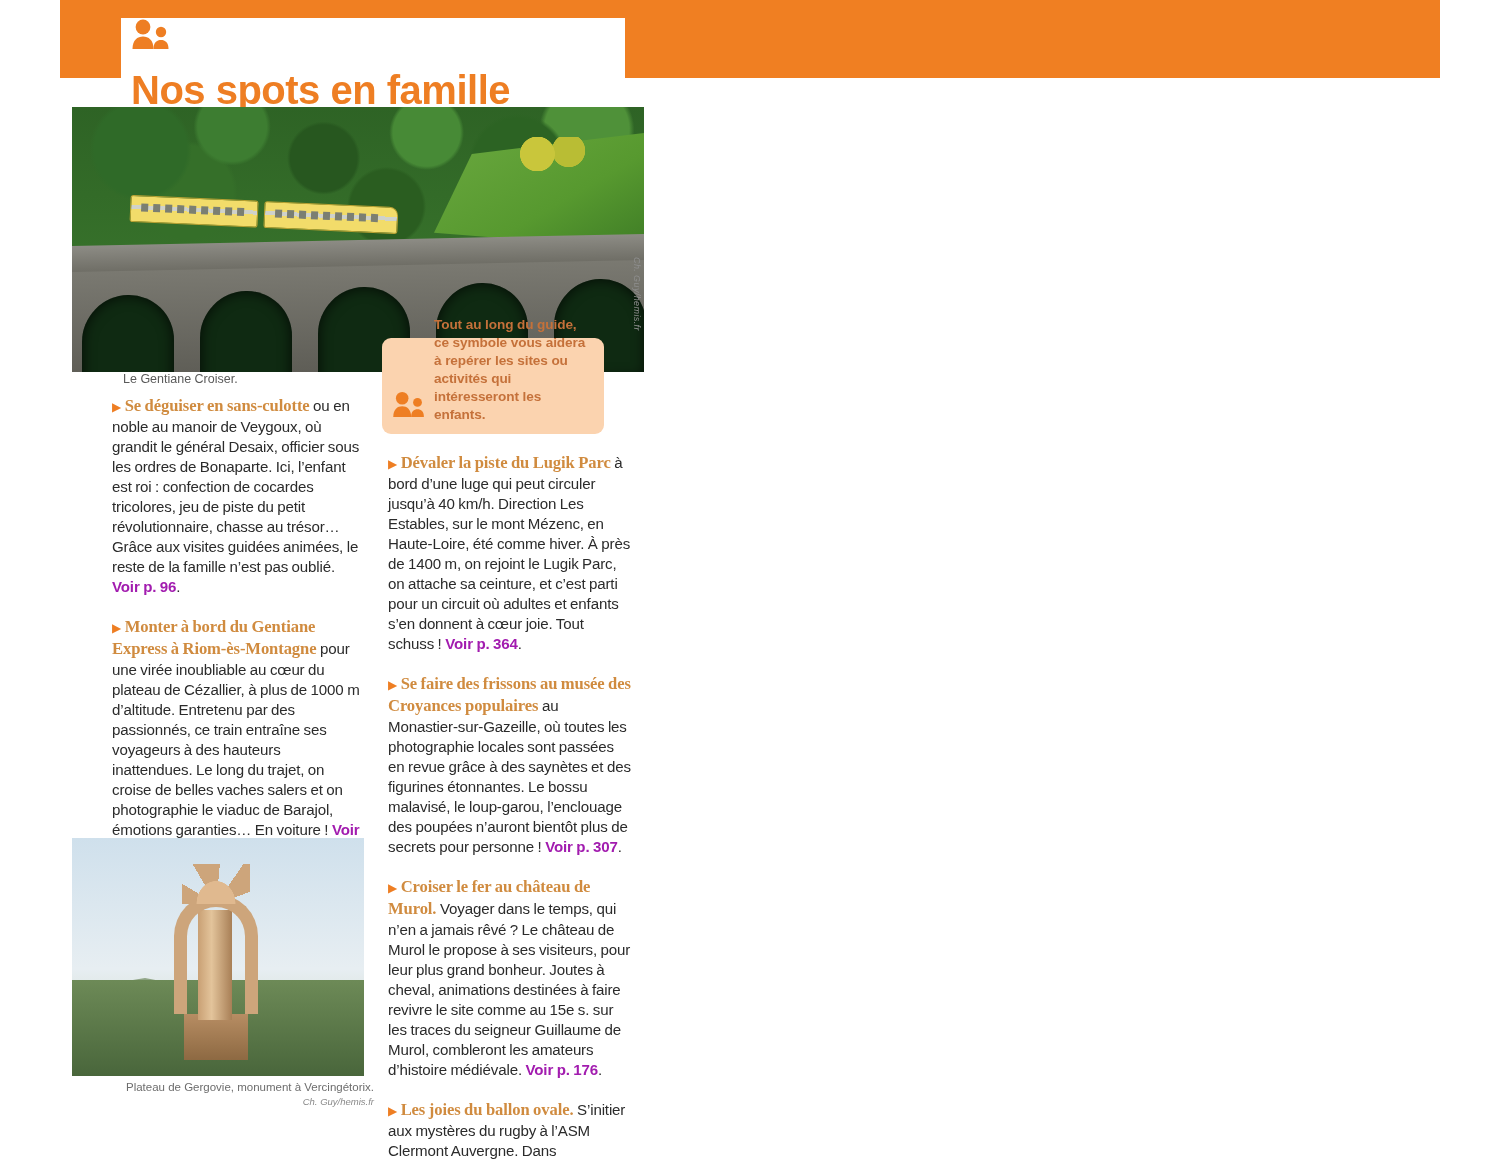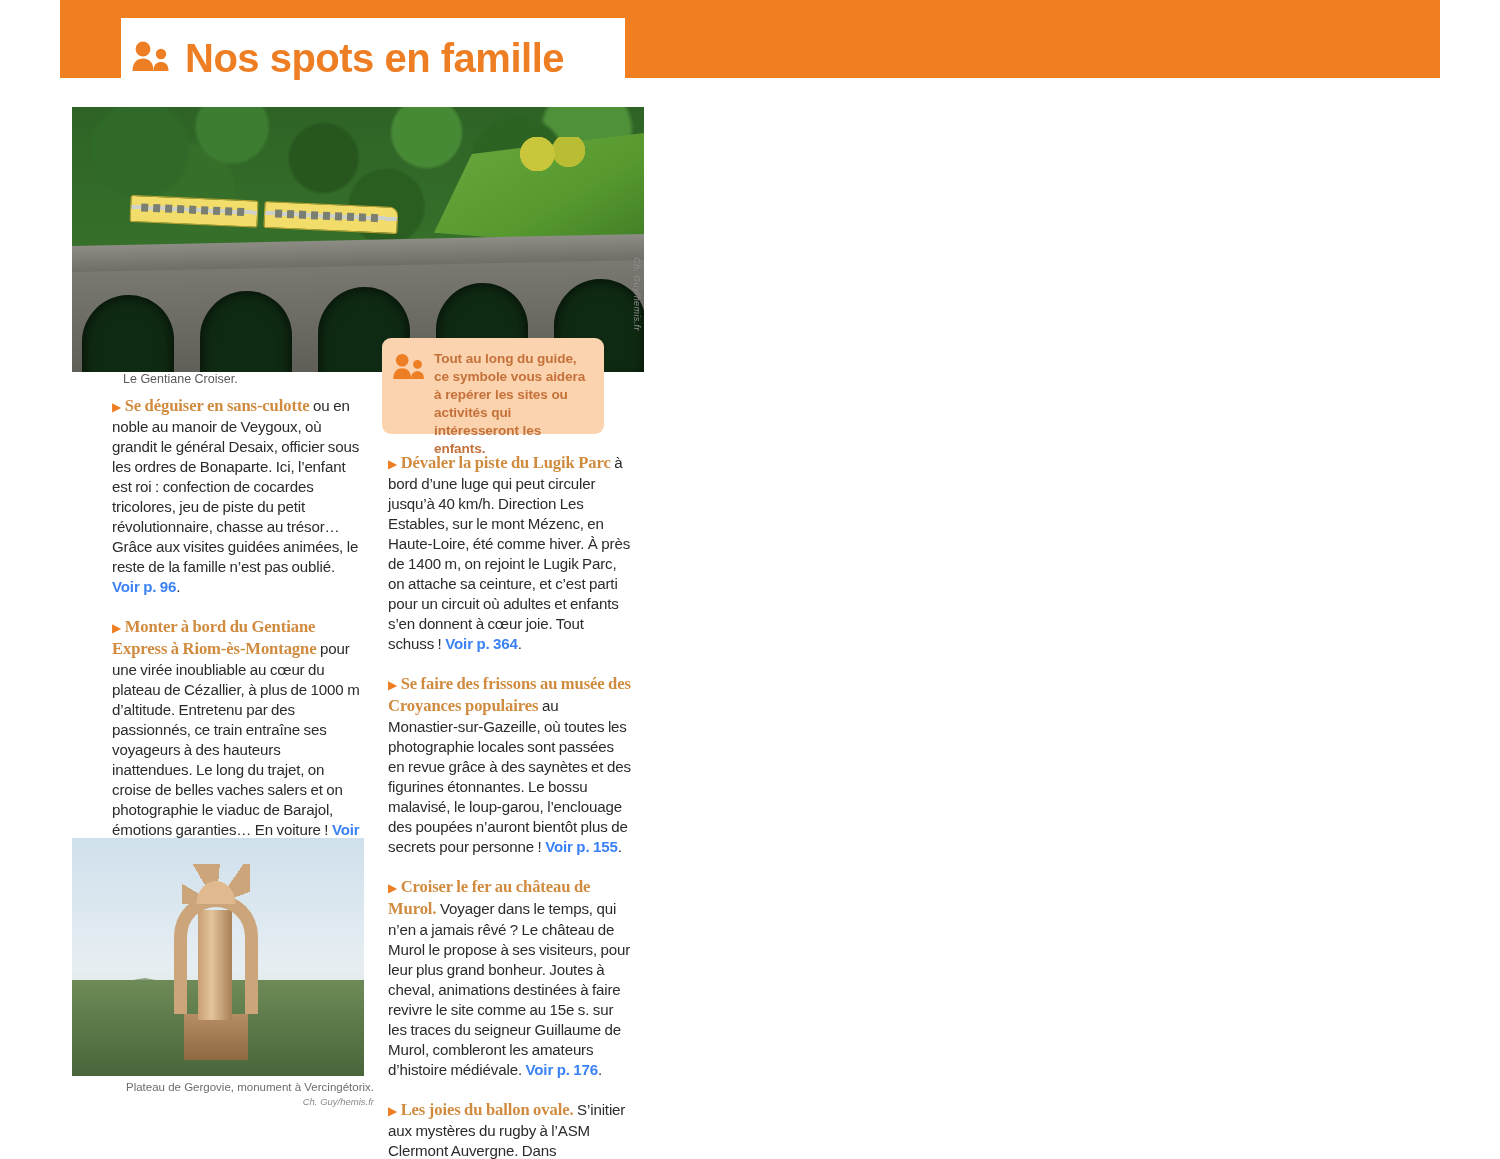--- a/index.html
+++ b/index.html
@@ -22,21 +22,21 @@
   .left-header-band {
     position: absolute; left: 60px; top: 0; width: 690px; height: 78px;
     background: #F07F22;
   }
   .left-header-plate {
     position: absolute; left: 121px; top: 18px; width: 504px; height: 60px;
     background: #ffffff;
   }
   .left-header-inner {
     position: absolute; left: 121px; top: 18px; width: 504px; height: 60px;
-    display: flex; align-items: flex-end; gap: 14px; padding-left: 10px;
+    display: flex; align-items: flex-start; gap: 14px; padding-left: 10px; flex-direction: column;
   }
   .family-icon { flex: 0 0 auto; }
   .left-title {
     font-size: 40px; font-weight: bold; color: #EE7E23;
     letter-spacing: -0.5px; line-height: 1; white-space: nowrap;
   }
 
   
   .right-header-band {
     position: absolute; left: 0px; top: 0; width: 690px; height: 78px;
@@ -74,21 +74,21 @@
     word-spacing: -0.5px;
   }
   .lede {
     font-family: Liberation Serif, serif;
     font-weight: bold;
     color: #D08B3F;
     font-size: 16.6px;
     letter-spacing: -0.1px;
   }
   .tri { color: #EE7E23; font-size: 12px; }
-  .ref { font-weight: bold; color: #3b82f6; }
+  .ref { font-weight: bold; color: #a21caf; }
 
   
   .photo { position: absolute; overflow: hidden; }
 
   
   .photo-train { left: 72px; top: 107px; width: 572px; height: 265px; }
   .sky-band { position:absolute; left:0; top:0; width:100%; height:8px; background:#dfe3dd; }
   .forest {
     position: absolute; left: 0; top: 0; width: 100%; height: 142px;
     background:
@@ -201,21 +201,21 @@
     font-size: 11.5px; color: #6d6d6d; line-height: 1.35; text-align: right;
   }
   .cap-credit { font-size: 9.5px; font-style: italic; color: #8a8a8a; display: block; }
 
   
   .callout-family {
     position: absolute; left: 382px; top: 338px; width: 222px; height: 96px;
     background: #FBD3AF;
     border-radius: 9px;
     padding: 12px 12px 10px 10px;
-    display: flex; gap: 8px; align-items: flex-start;
+    display: flex; gap: 8px; align-items: flex-end;
   }
   .callout-family .ctext {
     font-size: 13.6px; font-weight: bold; color: #C5713A;
     line-height: 1.33; letter-spacing: -0.1px;
   }
 
   
   .gutter {
     position: absolute; left: 750px; top: 0; width: 1px; height: 1159px;
     background: transparent;
@@ -312,21 +312,21 @@
     <div class="col col-l2">
       <div class="entry">
         <p>
           <span class="tri">▶</span>
           <span class="lede">Dévaler la piste du Lugik Parc</span><span> à bord d’une luge qui peut circuler jusqu’à 40 km/h. Direction Les Estables, sur le mont Mézenc, en Haute-Loire, été comme hiver. À près de 1400 m, on rejoint le Lugik Parc, on attache sa ceinture, et c’est parti pour un circuit où adultes et enfants s’en donnent à cœur joie. Tout schuss ! </span><span class="ref">Voir p. 364</span><span>.</span>
         </p>
       </div>
       <div class="entry">
         <p>
           <span class="tri">▶</span>
-          <span class="lede">Se faire des frissons au musée des Croyances populaires</span><span> au Monastier-sur-Gazeille, où toutes les photographie locales sont passées en revue grâce à des saynètes et des figurines étonnantes. Le bossu malavisé, le loup-garou, l’enclouage des poupées n’auront bientôt plus de secrets pour personne ! </span><span class="ref">Voir p. 155</span><span>.</span>
+          <span class="lede">Se faire des frissons au musée des Croyances populaires</span><span> au Monastier-sur-Gazeille, où toutes les photographie locales sont passées en revue grâce à des saynètes et des figurines étonnantes. Le bossu malavisé, le loup-garou, l’enclouage des poupées n’auront bientôt plus de secrets pour personne ! </span><span class="ref">Voir p. 307</span><span>.</span>
         </p>
       </div>
       <div class="entry">
         <p>
           <span class="tri">▶</span>
           <span class="lede">Croiser le fer au château de Murol.</span><span> Voyager dans le temps, qui n’en a jamais rêvé ? Le château de Murol le propose à ses visiteurs, pour leur plus grand bonheur. Joutes à cheval, animations destinées à faire revivre le site comme au 15e s. sur les traces du seigneur Guillaume de Murol, combleront les amateurs d’histoire médiévale. </span><span class="ref">Voir p. 176</span><span>.</span>
         </p>
       </div>
       <div class="entry">
         <p>

